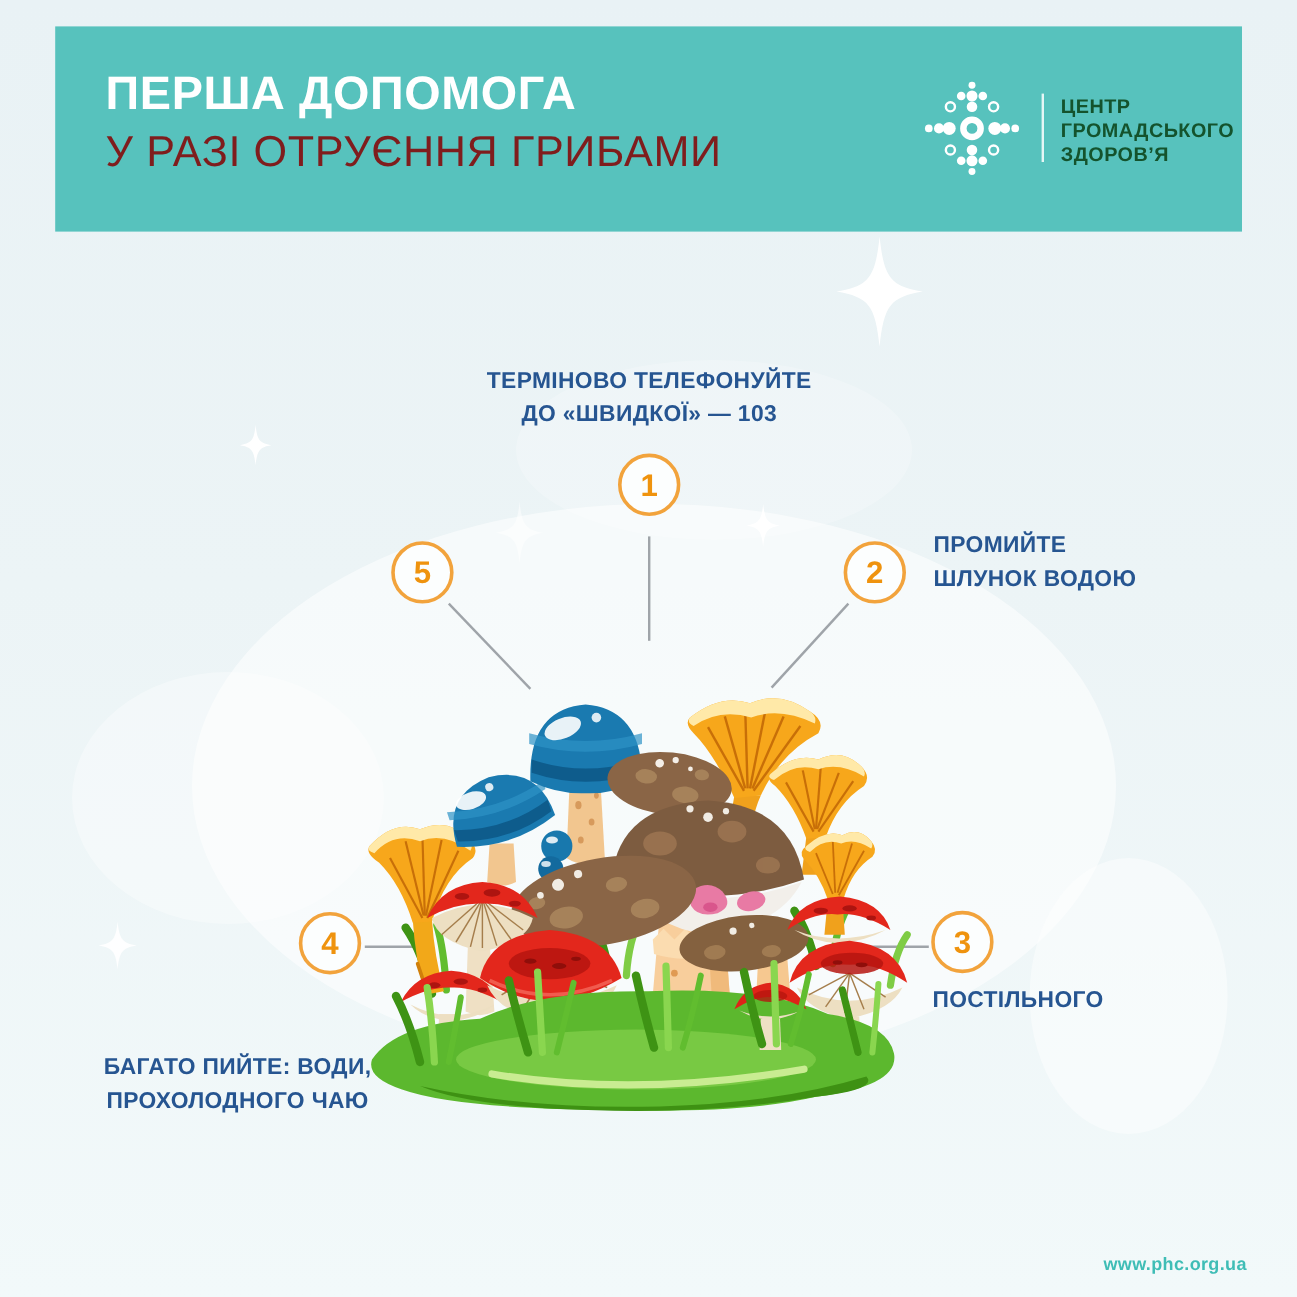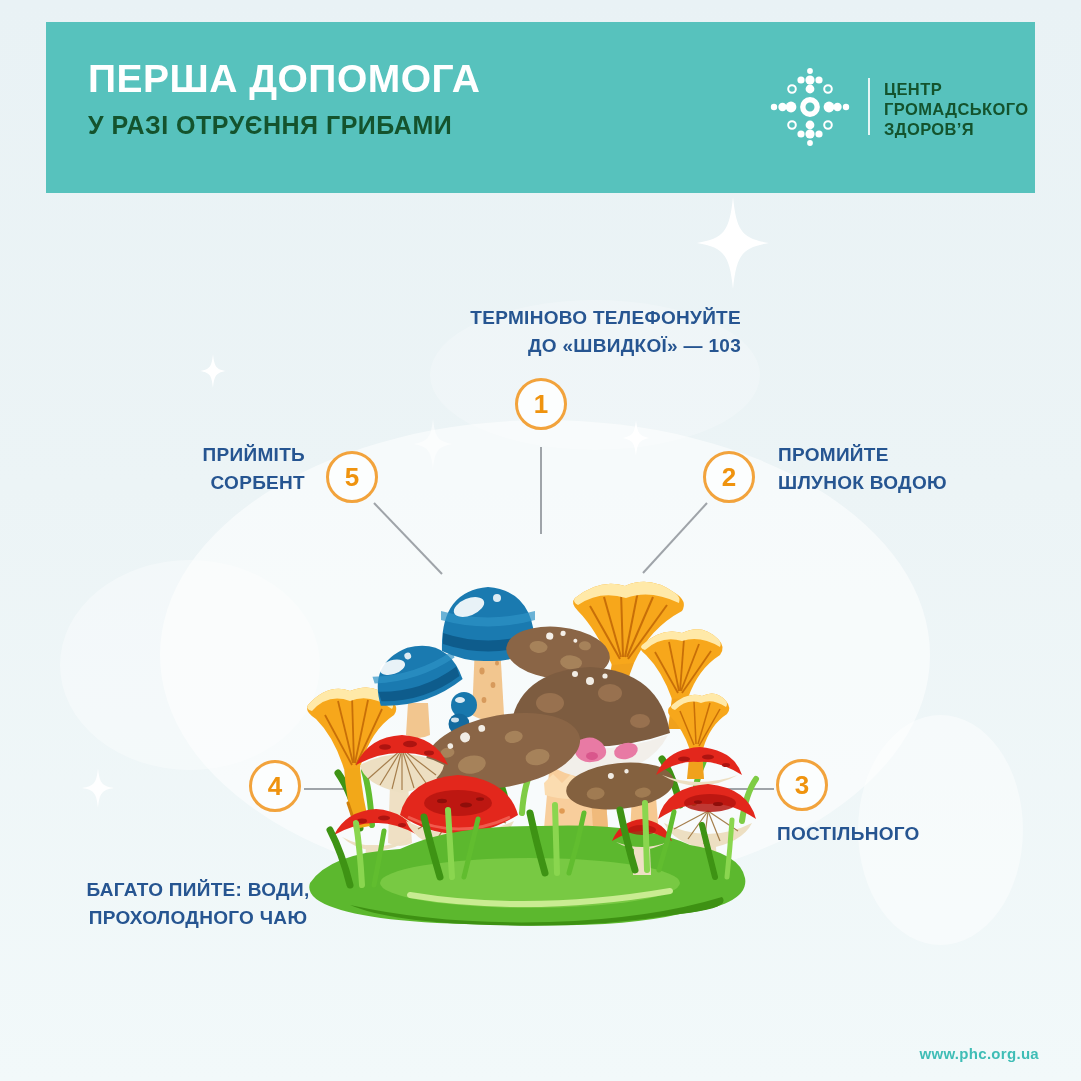--- a/index.html
+++ b/index.html
@@ -10,30 +10,30 @@
   }
   .blob{position:absolute;border-radius:50%;}
   .blob.b1{left:160px;top:420px;width:770px;height:470px;background:rgba(255,255,255,.55);}
   .blob.b2{left:60px;top:560px;width:260px;height:210px;background:rgba(255,255,255,.35);}
   .blob.b3{left:858px;top:715px;width:165px;height:230px;background:rgba(255,255,255,.45);}
   .blob.b4{left:430px;top:300px;width:330px;height:150px;background:rgba(255,255,255,.22);}
 
   .banner{position:absolute;left:46px;top:22px;width:989px;height:171px;background:#57C2BD;}
   .titles{position:absolute;left:42px;top:33px;}
   .title-l1{font-size:39px;font-weight:bold;letter-spacing:.5px;color:#FFFFFF;line-height:47px;}
-  .title-l2{font-size:25px;font-weight:bold;letter-spacing:.5px;color:#14532d;line-height:47px;}
+  .title-l2{font-size:36px;font-weight:normal;letter-spacing:.5px;color:#7f1d1d;line-height:47px;}
 
   .logo-icon{position:absolute;left:718px;top:39px;width:92px;height:92px;}
   .logo-divider{position:absolute;left:822px;top:56px;width:2px;height:57px;background:rgba(255,255,255,.85);}
   .logo-text{position:absolute;left:838px;top:57px;color:#14532d;font-size:16.5px;font-weight:bold;line-height:20px;letter-spacing:.4px;}
 
   .decor{position:absolute;left:0;top:0;pointer-events:none;}
 
   .step-label{position:absolute;color:#265591;font-size:19px;font-weight:bold;line-height:28px;letter-spacing:.3px;}
-  .step1{left:341px;top:304px;width:400px;text-align:right;}
+  .step1{left:341px;top:304px;width:400px;text-align:center;}
   .step2{left:778px;top:441px;width:240px;text-align:left;}
   .step3{left:777px;top:820px;width:270px;text-align:left;}
   .step4{left:58px;top:856px;width:280px;text-align:center;margin-top:20px;}
   .step5{left:100px;top:441px;width:205px;text-align:right;}
 
   .badge{position:absolute;box-sizing:border-box;width:52px;height:52px;border-radius:50%;
     border:3px solid #F2A33C;background:#FCFEFE;display:flex;align-items:center;justify-content:center;
     color:#EF930E;font-size:26px;font-weight:bold;}
   .badge1{left:515px;top:378px;}
   .badge2{left:703px;top:451px;}
@@ -122,24 +122,20 @@
     <span>ПРОМИЙТЕ</span><br>
     <span>ШЛУНОК ВОДОЮ</span>
   </div>
   <div class="step-label step3">
     <span>ПОСТІЛЬНОГО</span><br>
   </div>
   <div class="step-label step4">
     <span>БАГАТО ПИЙТЕ: ВОДИ,</span><br>
     <span>ПРОХОЛОДНОГО ЧАЮ</span>
   </div>
-  <div class="step-label step5">
-    <span>ПРИЙМІТЬ</span><br>
-    <span>СОРБЕНТ</span>
-  </div>
 
   <div class="badge badge1">
       <span>1</span>
     </div>
   <div class="badge badge2">
       <span>2</span>
     </div>
   <div class="badge badge3">
       <span>3</span>
     </div>

